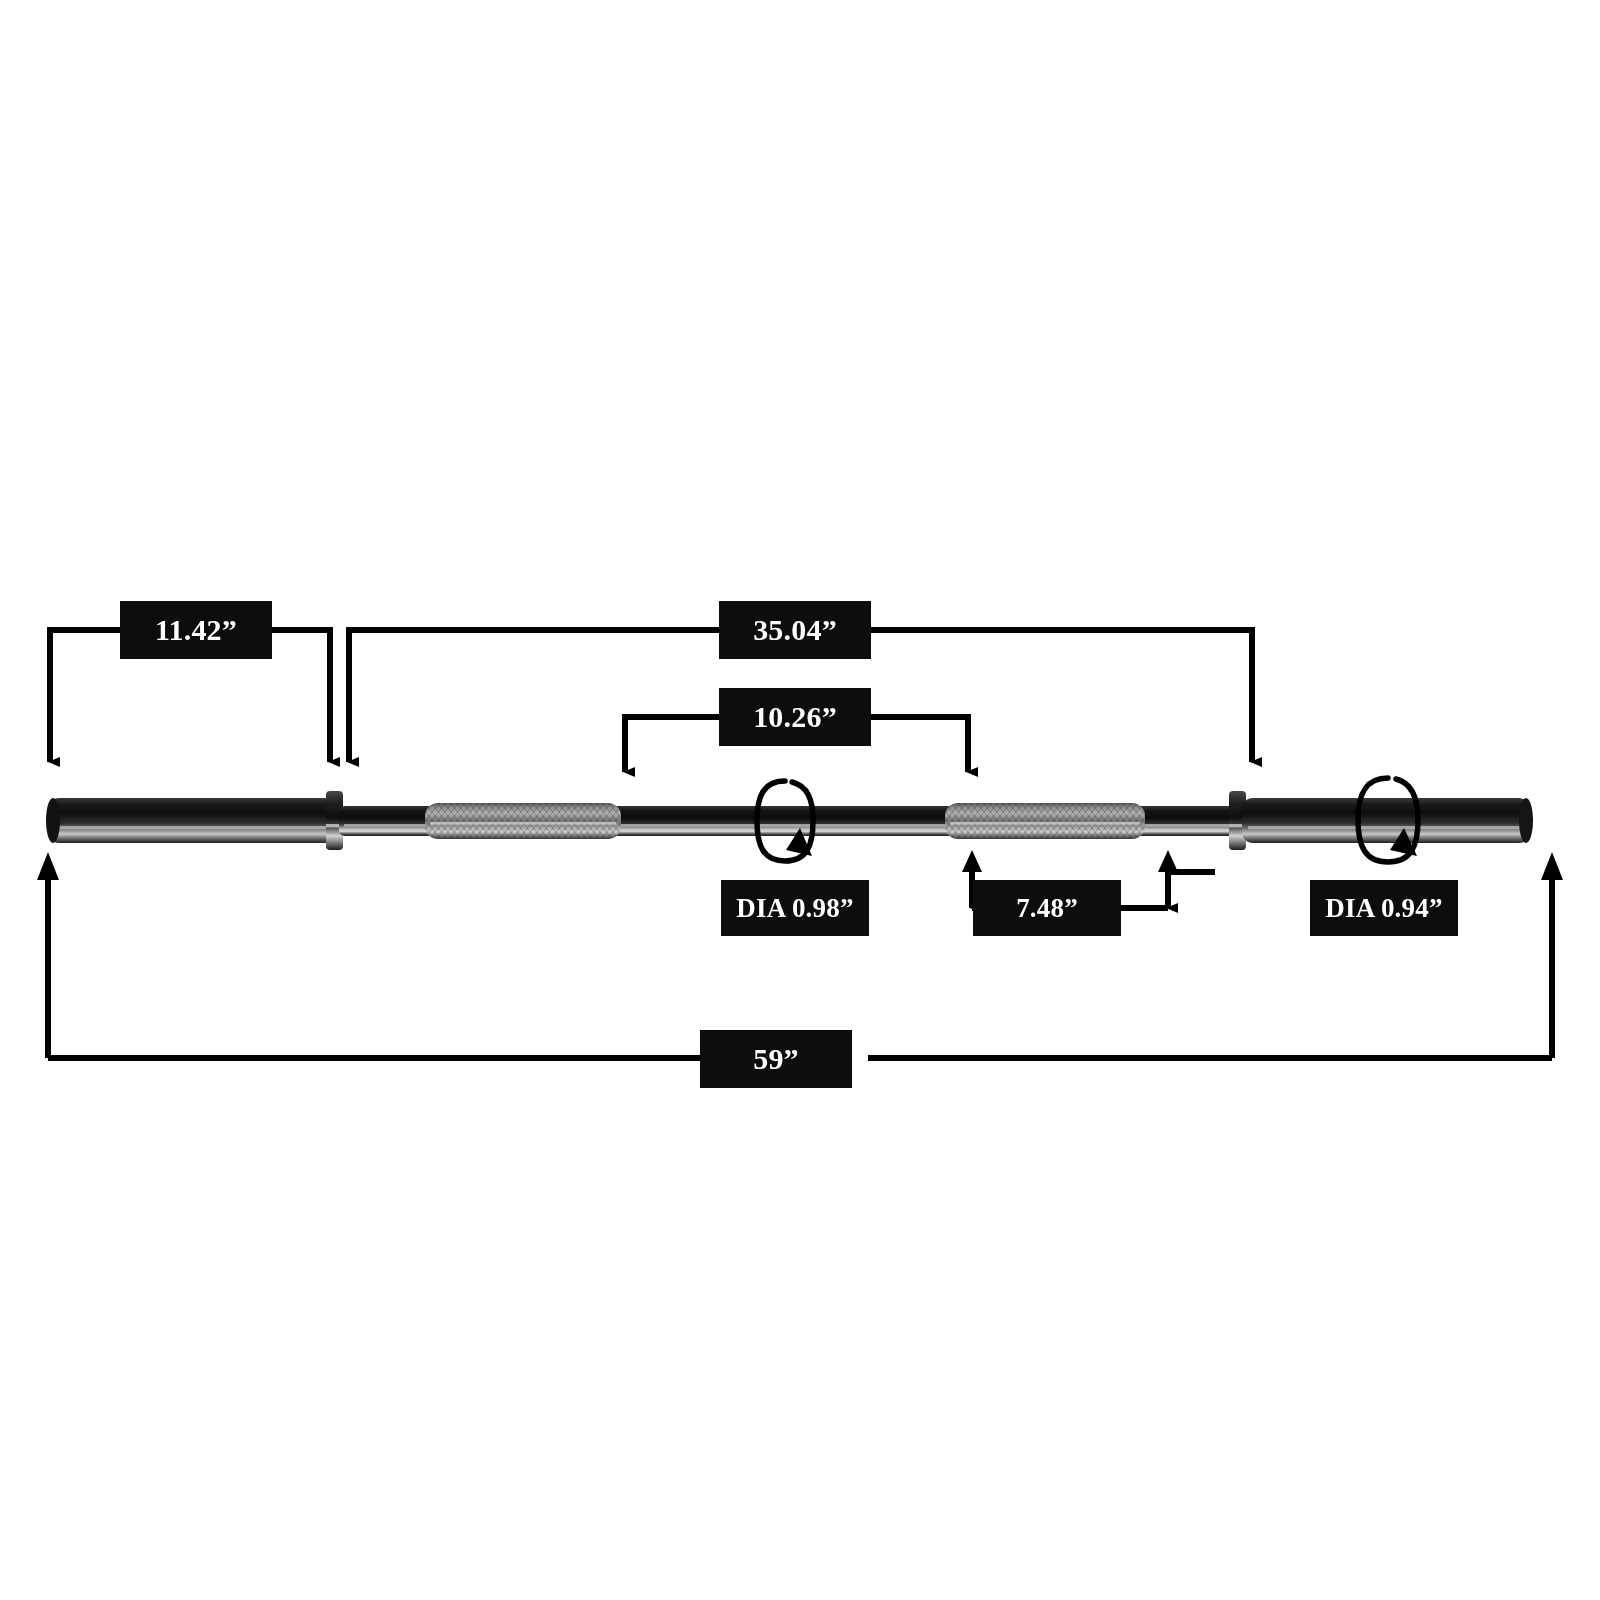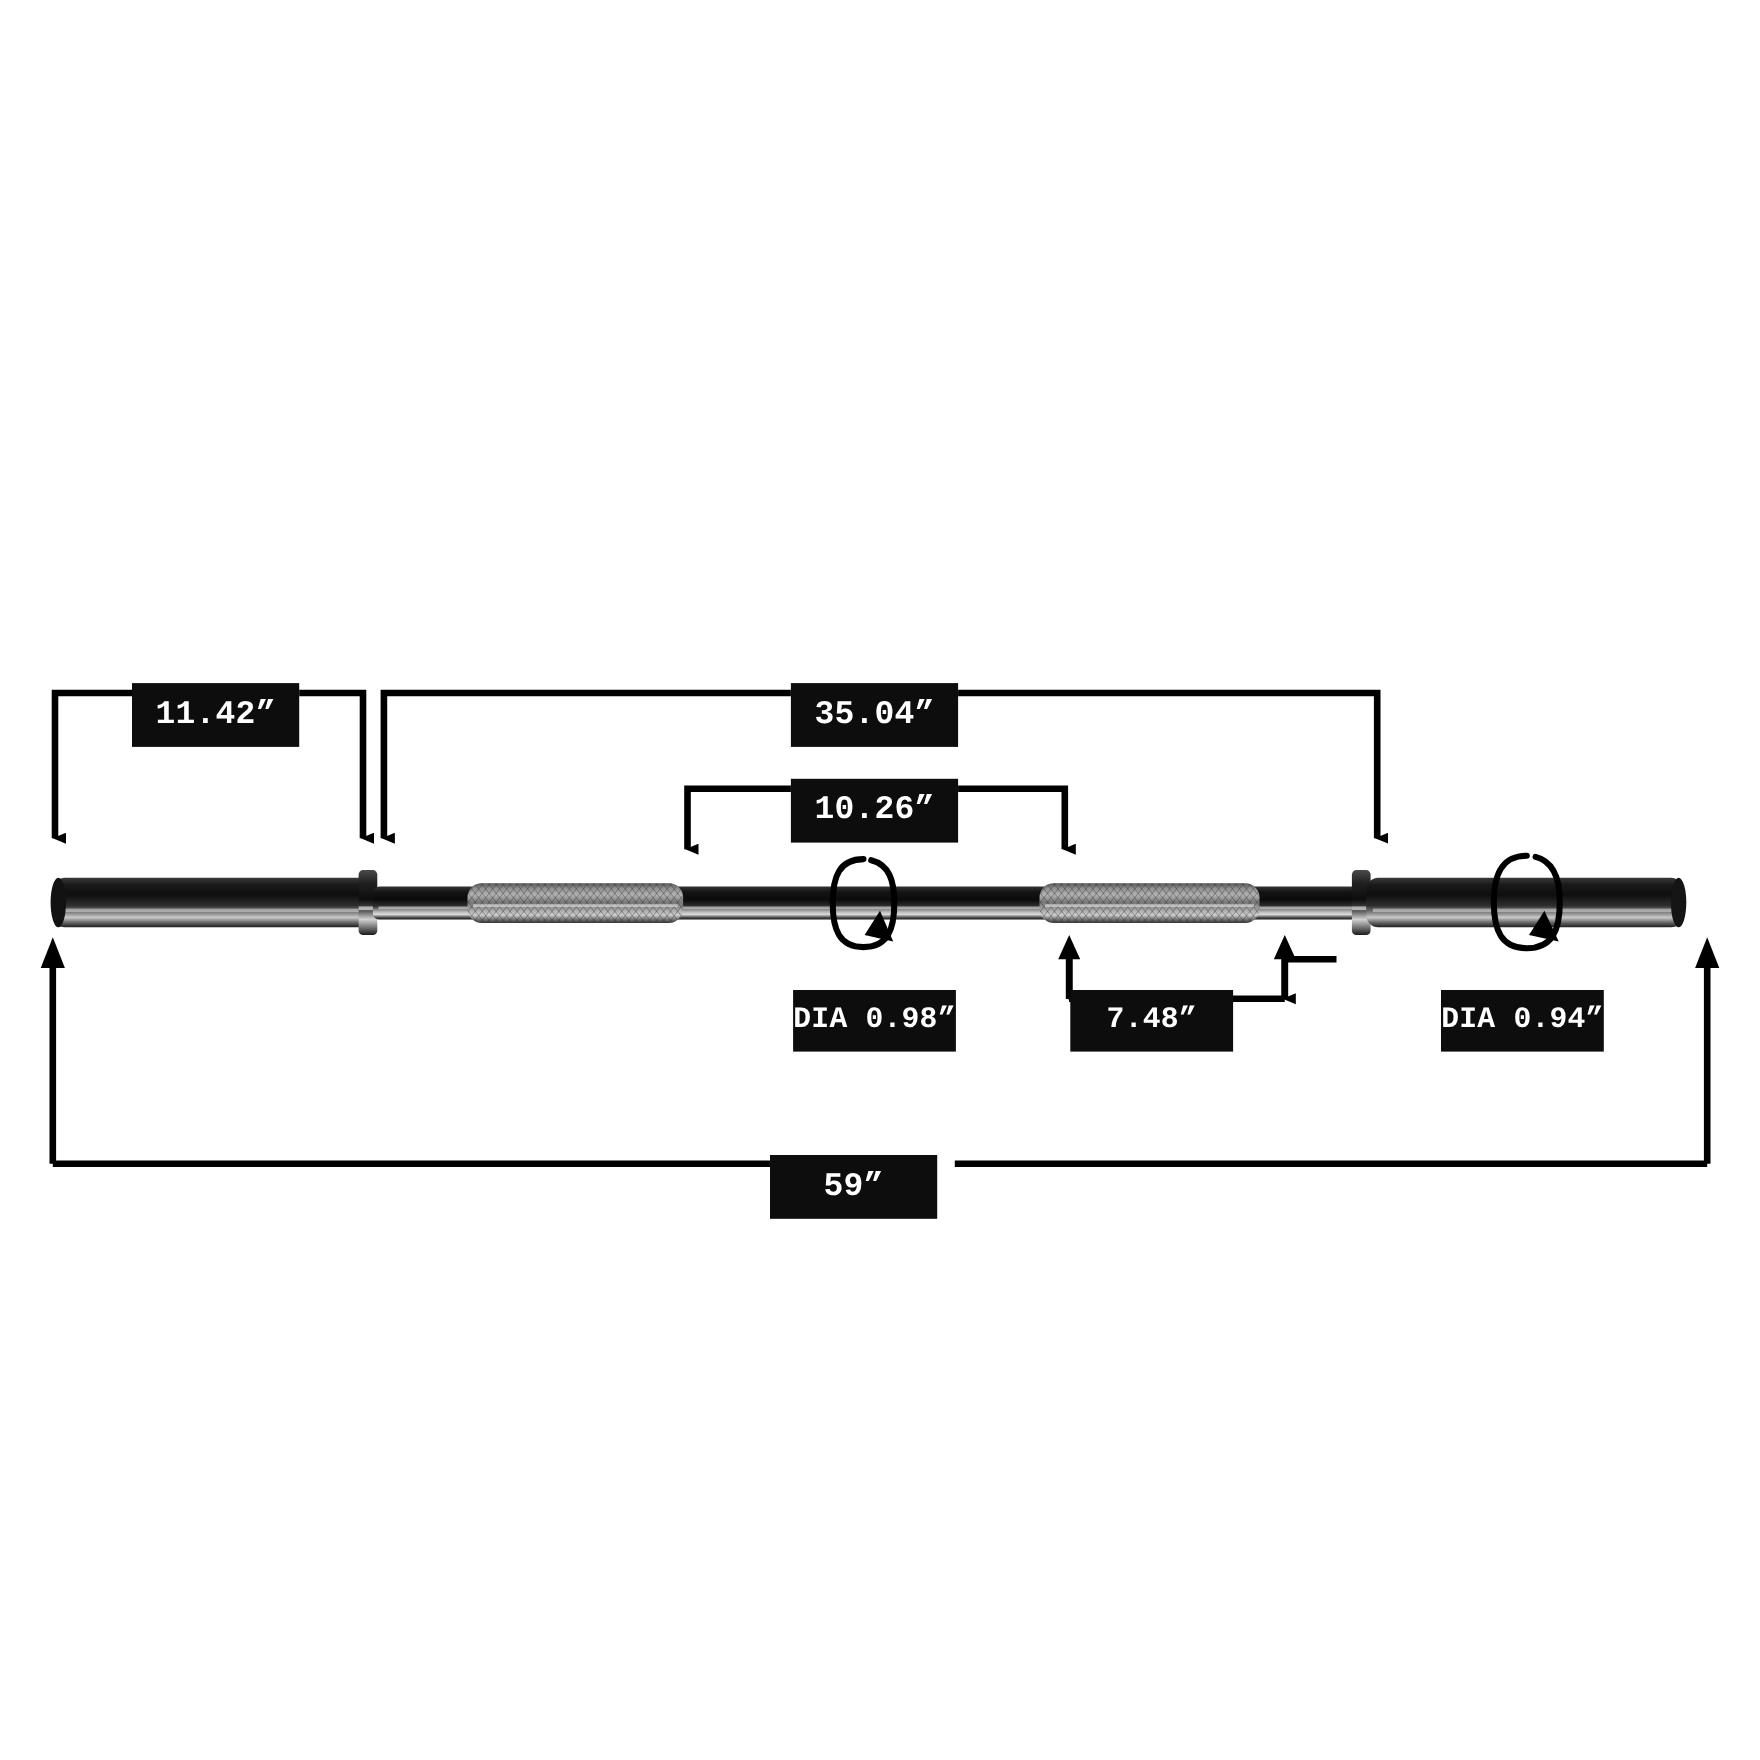--- a/index.html
+++ b/index.html
@@ -19,30 +19,29 @@
     position: absolute;
     left: 0;
     top: 0;
     width: 1600px;
     height: 1600px;
   }
   .dim-label {
     position: absolute;
     background: #0d0d0d;
     color: #ffffff;
-    font-family: Liberation Mono, monospace;
+    font-family: Liberation Serif, serif;
     font-weight: bold;
     letter-spacing: 0.2px;
     display: flex;
     align-items: center;
     justify-content: center;
     white-space: nowrap;
     box-sizing: border-box;
     z-index: 5;
-    margin-top: 20px;
   }
   .lbl-1142 { left: 120px; top: 601px; width: 152px; height: 58px; font-size: 30px; }
   .lbl-3504 { left: 719px; top: 601px; width: 152px; height: 58px; font-size: 30px; }
   .lbl-1319 { left: 719px; top: 688px; width: 152px; height: 58px; font-size: 30px; }
   .lbl-dia098 { left: 721px; top: 880px; width: 148px; height: 56px; font-size: 27px; }
   .lbl-748 { left: 973px; top: 880px; width: 148px; height: 56px; font-size: 27px; text-align: center; }
   .lbl-dia094 { left: 1310px; top: 880px; width: 148px; height: 56px; font-size: 27px; }
   .lbl-59 { left: 700px; top: 1030px; width: 152px; height: 58px; font-size: 30px; }
 </style>
 </head>

